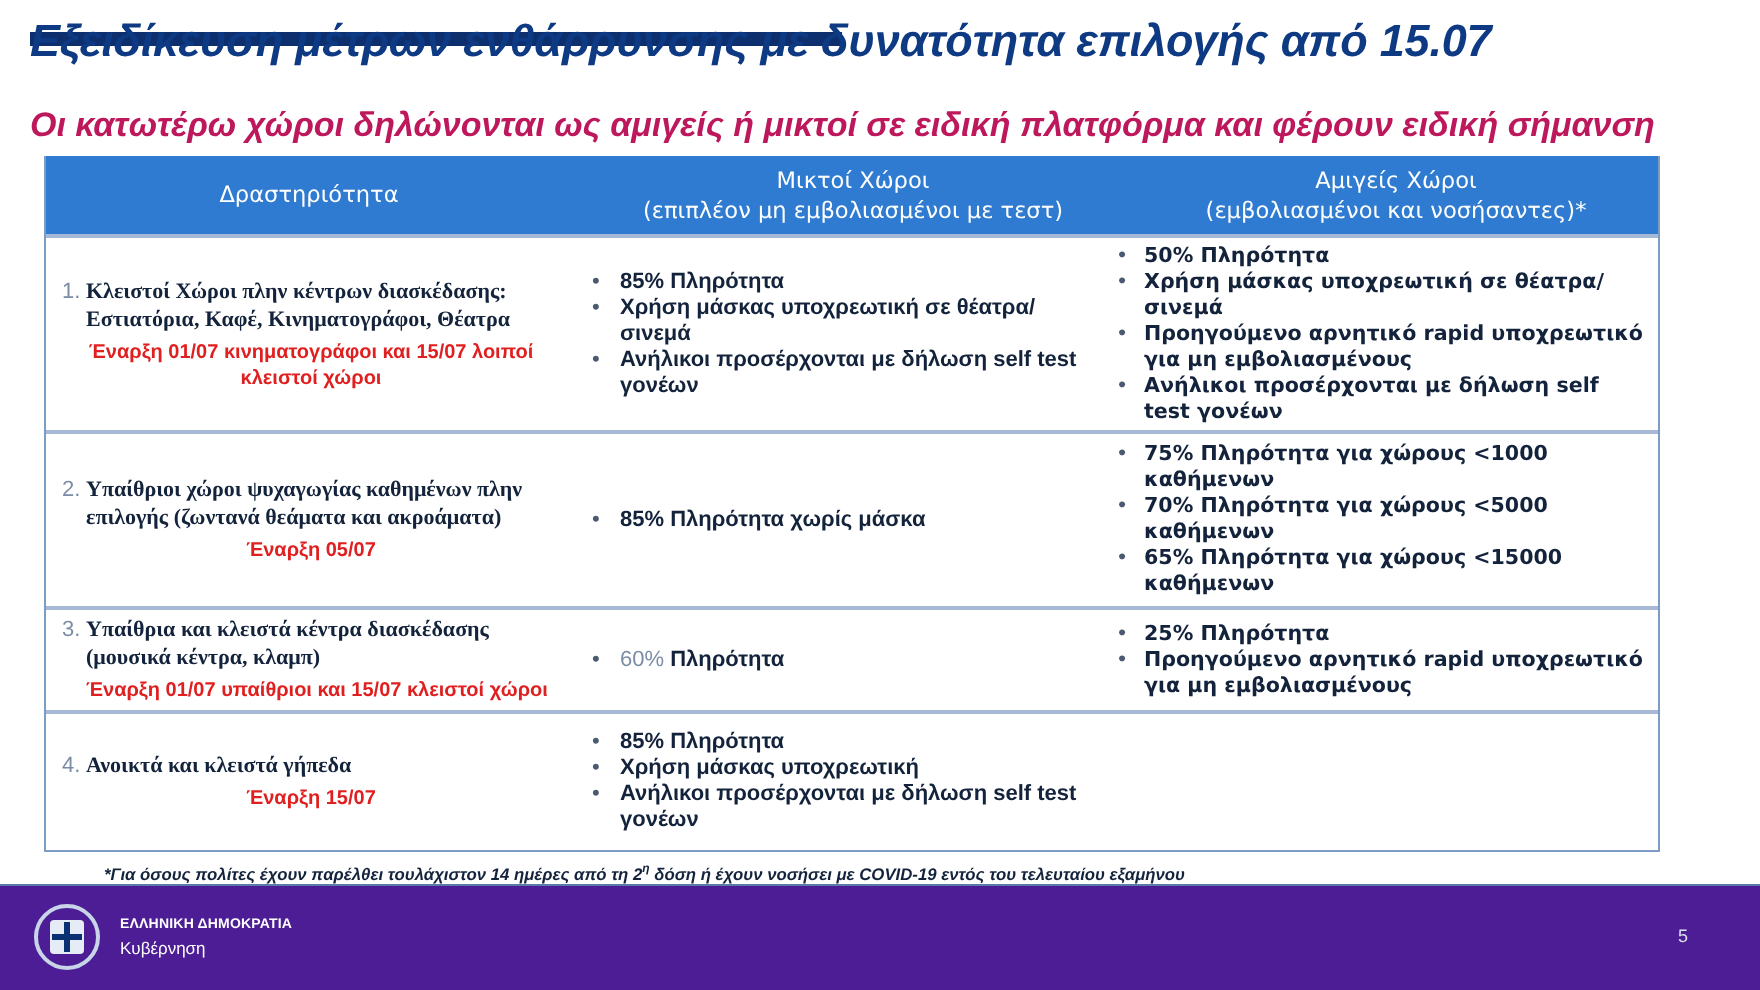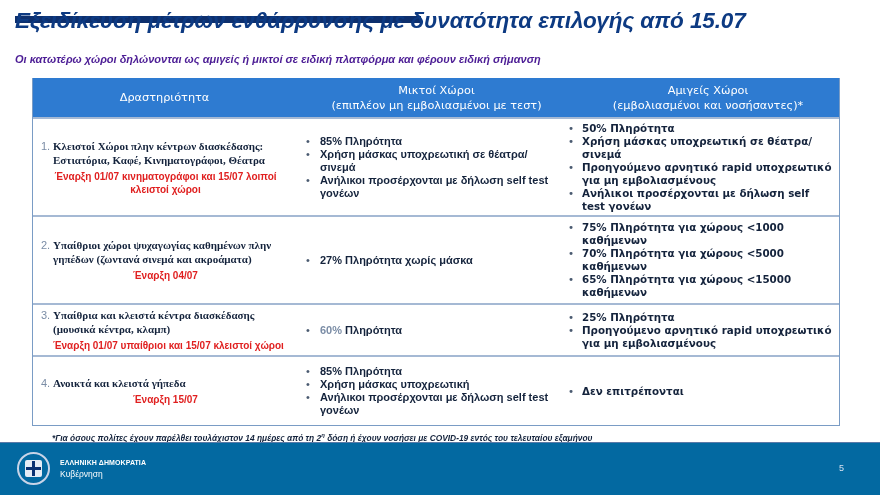--- a/index.html
+++ b/index.html
@@ -1,46 +1,46 @@
 <!DOCTYPE html>
 <html><head>
 <meta charset="utf-8">
 <style>
   * { box-sizing: border-box; margin: 0; padding: 0; }
   html, body { width: 880px; height: 495px; overflow: hidden; background: #ffffff; }
   body { font-family: "Liberation Sans", sans-serif; position: relative; color: #14233c; }
 
   .top-bar { position: absolute; left: 15px; top: 16px; width: 406px; height: 7px; background: #0d2f6d; }
   .title { position: absolute; left: 15px; top: 8px; font-size: 22.5px; font-style: italic; font-weight: bold; color: #0d3a82; white-space: nowrap; letter-spacing: -0.1px; }
-  .subtitle { position: absolute; left: 15px; top: 53px; font-size: 11px; font-style: italic; font-weight: bold; color: #4c1d95; white-space: nowrap; }
+  .subtitle { position: absolute; left: 15px; top: 53px; font-size: 17px; font-style: italic; font-weight: bold; color: #be185d; white-space: nowrap; }
 
-  .table { position: absolute; left: 32px; top: 78px; width: 808px; border: 1px solid #7a9cc5; border-top: none; }
+  .table { position: absolute; left: 22px; top: 78px; width: 808px; border: 1px solid #7a9cc5; border-top: none; }
   .thead { display: flex; height: 39px; background: #2e7bd1; color: #ffffff; }
   .th { display: flex; align-items: center; justify-content: center; text-align: center; font-family: "DejaVu Sans", sans-serif; font-size: 11.3px; line-height: 15px; }
   .c1 { width: 263px; }
   .c2 { width: 262px; }
   .c3 { width: 281px; }
   .row { display: flex; border-top: 2px solid #a5b9d4; }
   .row:first-of-type { border-top: none; }
   .cell { display: flex; flex-direction: column; justify-content: center; }
   .act-cell { padding-left: 8px; padding-right: 6px; }
   .act-line { display: flex; font-size: 11px; font-weight: bold; line-height: 14px; color: #14233c; }
   .act-num { width: 12px; flex-shrink: 0; font-weight: normal; color: #7b8da6; }
   .act-text { flex: 1; font-family: Liberation Serif, serif; }
   .start { margin-top: 3px; font-size: 10px; font-weight: bold; color: #e02020; text-align: center; line-height: 13px; }
   ul.blist { list-style: none; padding-left: 10px; padding-right: 6px; }
   ul.blist li { position: relative; padding-left: 14px; font-size: 11px; font-weight: bold; line-height: 13px; margin: 0 0; color: #14233c; }
   ul.blist li::before { content: "•"; position: absolute; left: 0; top: 0; color: #4a5a70; font-weight: normal; }
-  .light { color: #7b8da6; font-weight: bold; }
+  .light { color: #7b8da6; font-weight: normal; }
   .mixed-cell ul.blist li { font-family: "DejaVu Sans", sans-serif; font-size: 10.3px; }
 
   .footnote { position: absolute; left: 52px; top: 432px; font-size: 8.4px; font-style: italic; font-weight: bold; color: #14233c; white-space: nowrap; }
   .footnote sup { font-size: 6px; }
 
-  .footer { position: absolute; left: 0; top: 442px; width: 880px; height: 53px; background: #0369a1; border-top: 1px solid #5a7aa8; }
+  .footer { position: absolute; left: 0; top: 442px; width: 880px; height: 53px; background: #4c1d95; border-top: 1px solid #5a7aa8; }
   .emblem { position: absolute; left: 17px; top: 9px; width: 33px; height: 33px; border-radius: 50%; border: 2px solid #c8d4e8; display: flex; align-items: center; justify-content: center; }
   .emblem-inner { width: 17px; height: 17px; background: #e6ecf5; position: relative; border-radius: 2px; }
   .emblem-inner::before { content: ""; position: absolute; left: 7px; top: 1px; width: 3px; height: 15px; background: #0a3172; }
   .emblem-inner::after { content: ""; position: absolute; left: 1px; top: 7px; width: 15px; height: 3px; background: #0a3172; }
   .org-name { position: absolute; left: 60px; top: 16px; font-size: 7px; font-weight: bold; color: #ffffff; letter-spacing: 0.1px; }
   .org-sub { position: absolute; left: 60px; top: 26px; font-size: 8.5px; color: #ffffff; }
   .page-num { position: absolute; left: 839px; top: 20px; font-size: 9px; color: #d7e1f0; }
 </style>
 </head>
 <body>
@@ -88,27 +88,27 @@
         <li>Προηγούμενο αρνητικό rapid υποχρεωτικό για μη εμβολιασμένους</li>
         <li>Ανήλικοι προσέρχονται με δήλωση self test γονέων</li>
       </ul>
     </div>
   </div>
 
   <div class="row" style="height:88px;">
     <div class="cell c1 act-cell">
       <div class="act-line">
         <span class="act-num">2.</span>
-        <span class="act-text">Υπαίθριοι χώροι ψυχαγωγίας καθημένων πλην γηπέδων (ζωντανά σινεμά και ακροάματα)</span>
+        <span class="act-text">Υπαίθριοι χώροι ψυχαγωγίας καθημένων πλην επιλογής (ζωντανά θεάματα και ακροάματα)</span>
       </div>
-      <div class="start">Έναρξη 04/07</div>
+      <div class="start">Έναρξη 05/07</div>
     </div>
     <div class="cell c2">
       <ul class="blist">
-        <li>27% Πληρότητα χωρίς μάσκα</li>
+        <li>85% Πληρότητα χωρίς μάσκα</li>
       </ul>
     </div>
     <div class="cell c3 mixed-cell">
       <ul class="blist">
         <li>75% Πληρότητα για χώρους &lt;1000 καθήμενων</li>
         <li>70% Πληρότητα για χώρους &lt;5000 καθήμενων</li>
         <li>65% Πληρότητα για χώρους &lt;15000 καθήμενων</li>
       </ul>
     </div>
   </div>
@@ -142,25 +142,20 @@
       </div>
       <div class="start">Έναρξη 15/07</div>
     </div>
     <div class="cell c2">
       <ul class="blist">
         <li>85% Πληρότητα</li>
         <li>Χρήση μάσκας υποχρεωτική</li>
         <li>Ανήλικοι προσέρχονται με δήλωση self test γονέων</li>
       </ul>
     </div>
-    <div class="cell c3 mixed-cell">
-      <ul class="blist">
-        <li>Δεν επιτρέπονται</li>
-      </ul>
-    </div>
   </div>
 </div>
 
 <div class="footnote"><span>*Για όσους πολίτες έχουν παρέλθει τουλάχιστον 14 ημέρες από τη 2</span><sup>η</sup><span> δόση ή έχουν νοσήσει με COVID-19 εντός του τελευταίου εξαμήνου</span></div>
 
 <div class="footer">
   <div class="emblem">
       <div class="emblem-inner"></div>
     </div>
   <div class="org-name">ΕΛΛΗΝΙΚΗ ΔΗΜΟΚΡΑΤΙΑ</div>

